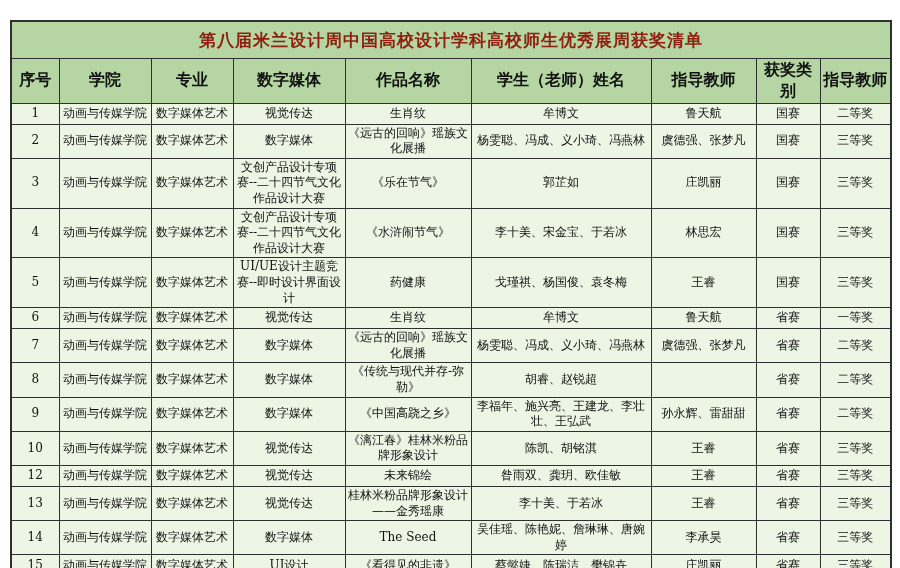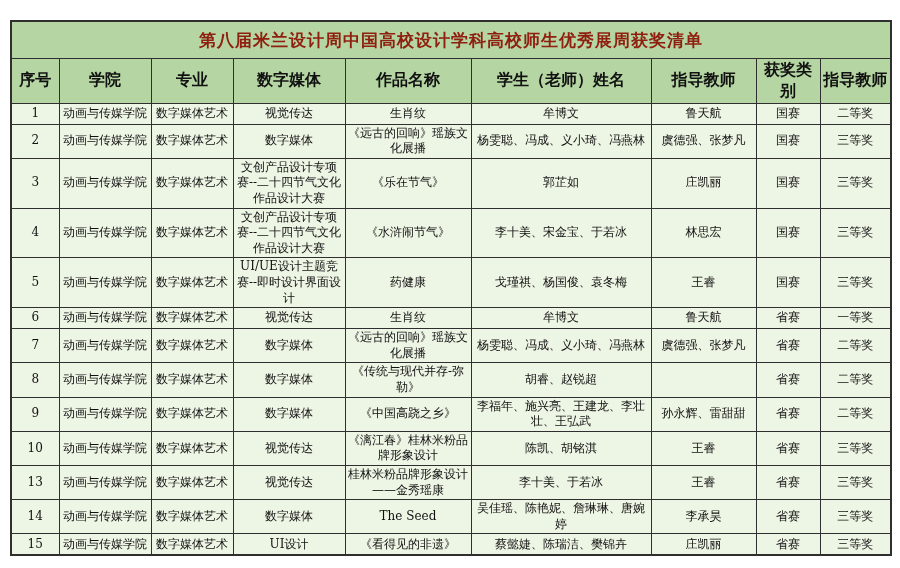--- a/index.html
+++ b/index.html
@@ -179,20 +179,31 @@
           <td>动画与传媒学院</td>
           <td>数字媒体艺术</td>
           <td>视觉传达</td>
           <td>《漓江春》桂林米粉品牌形象设计</td>
           <td>陈凯、胡铭淇</td>
           <td>王睿</td>
           <td>省赛</td>
           <td>三等奖</td>
         </tr>
         <tr>
+          <td>12</td>
+          <td>动画与传媒学院</td>
+          <td>数字媒体艺术</td>
+          <td>视觉传达</td>
+          <td>未来锦绘</td>
+          <td>昝雨双、龚玥、欧佳敏</td>
+          <td>王睿</td>
+          <td>省赛</td>
+          <td>三等奖</td>
+        </tr>
+        <tr>
           <td>13</td>
           <td>动画与传媒学院</td>
           <td>数字媒体艺术</td>
           <td>视觉传达</td>
           <td>桂林米粉品牌形象设计——金秀瑶康</td>
           <td>李十美、于若冰</td>
           <td>王睿</td>
           <td>省赛</td>
           <td>三等奖</td>
         </tr>

